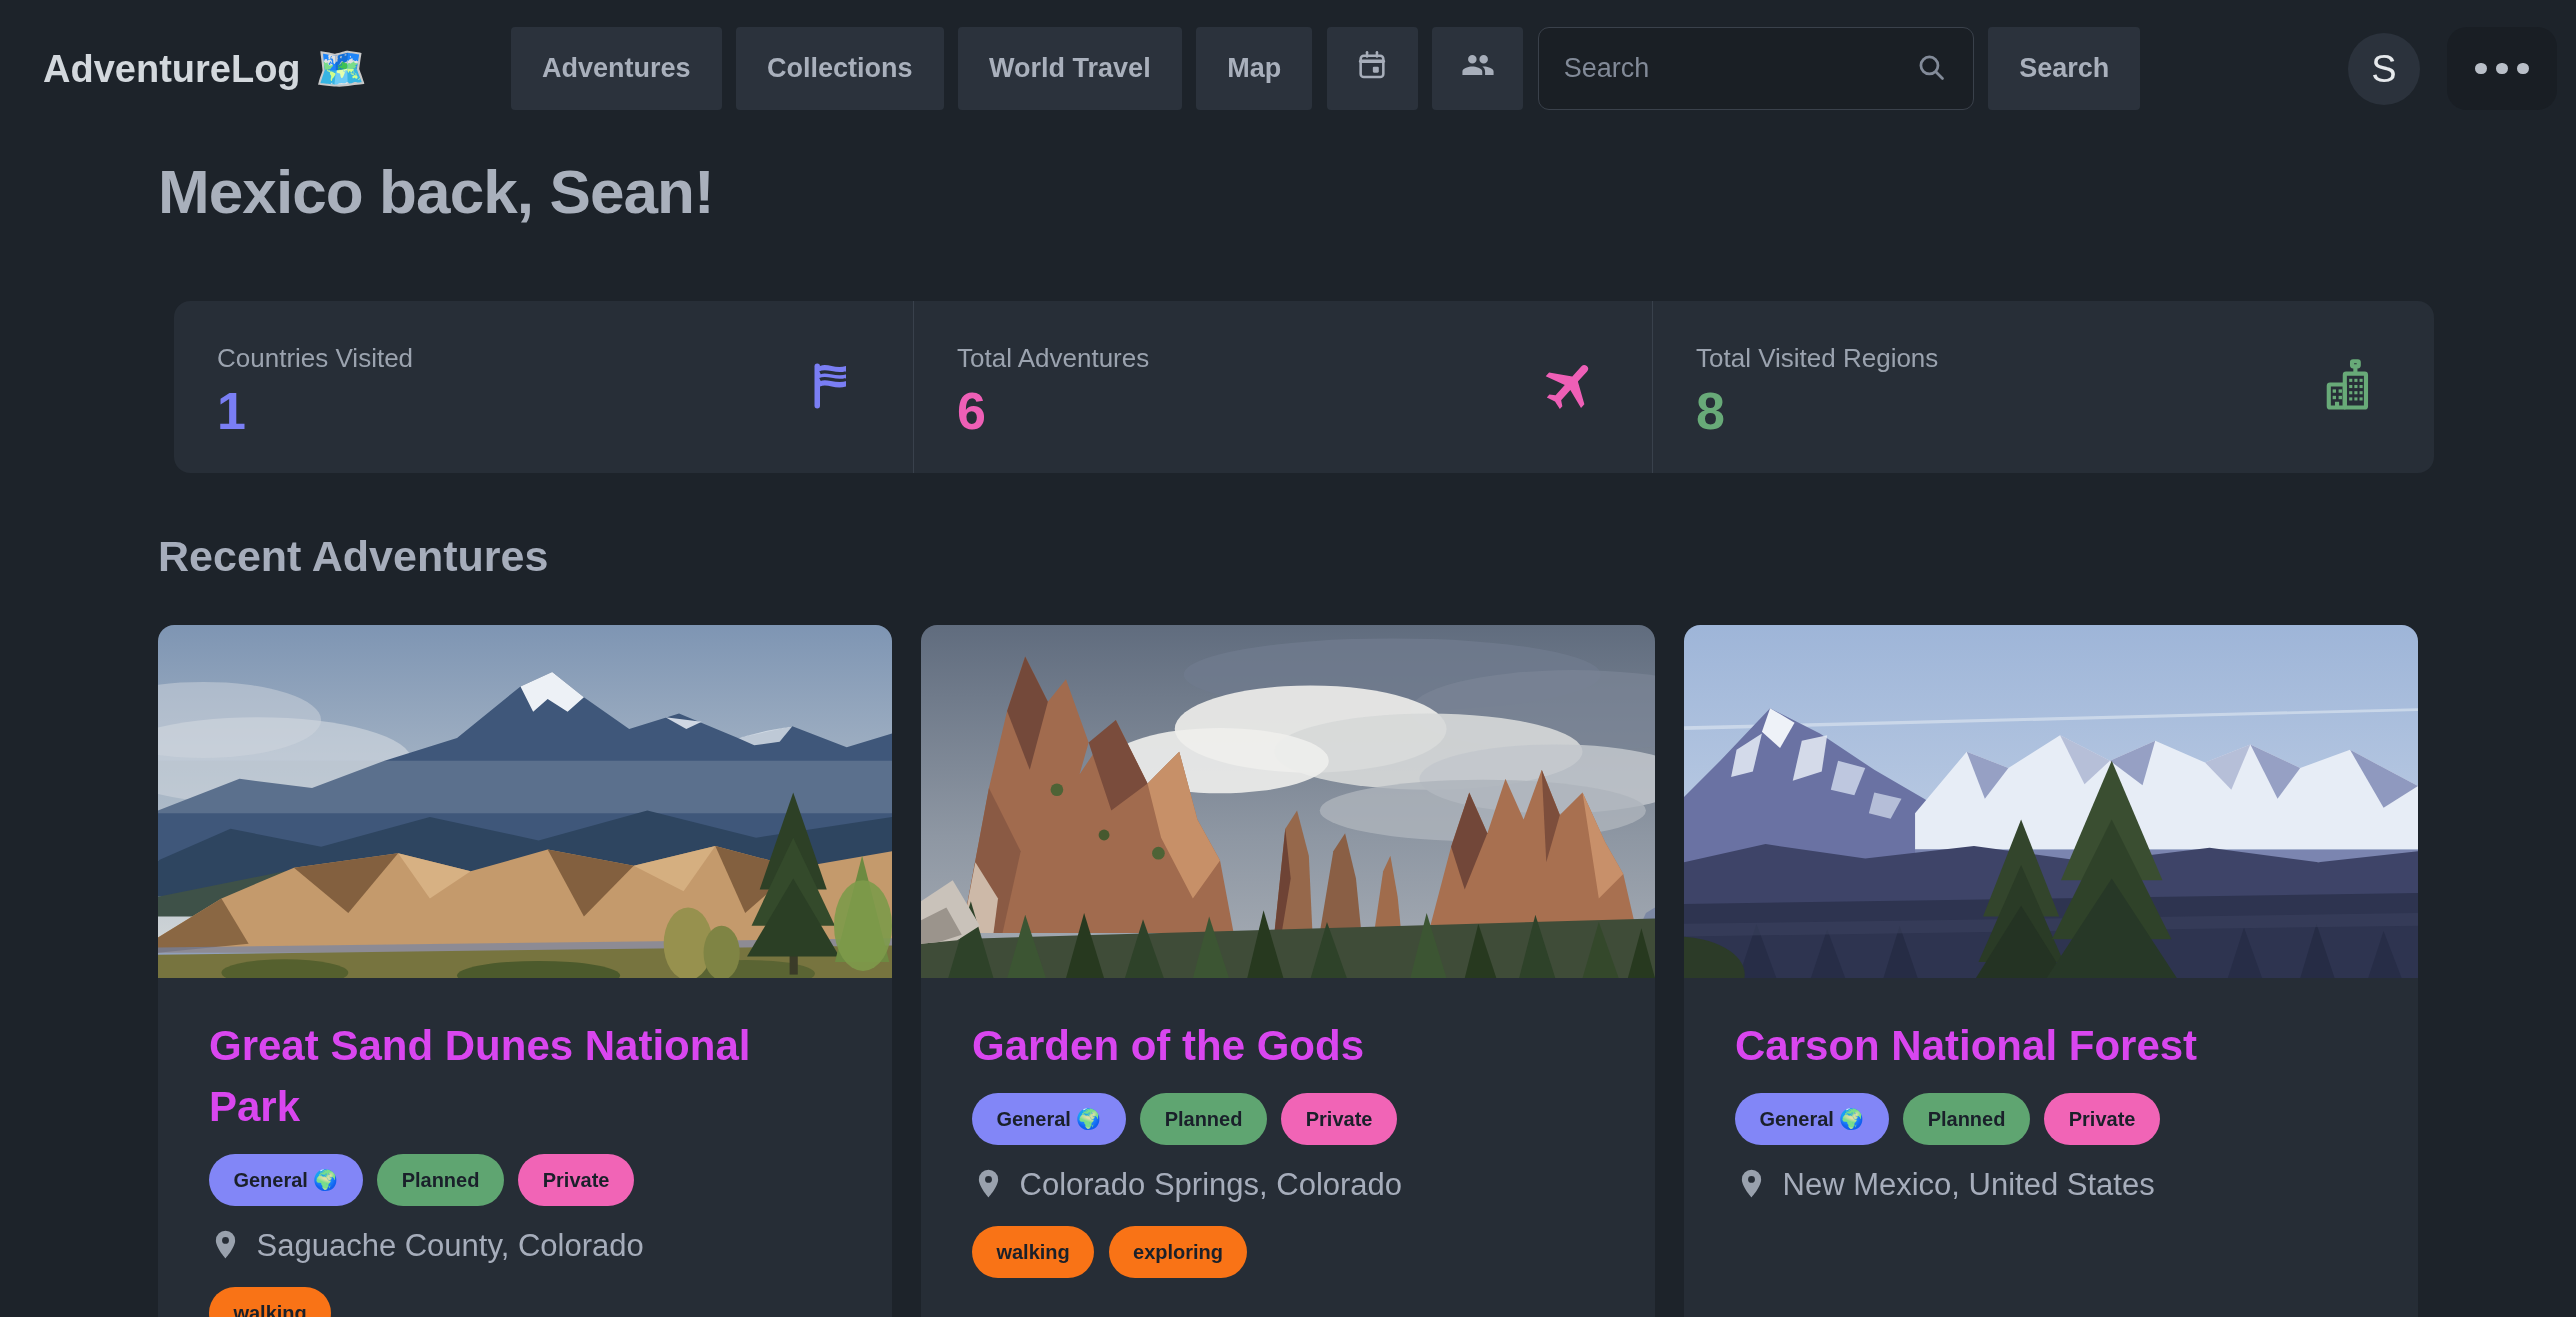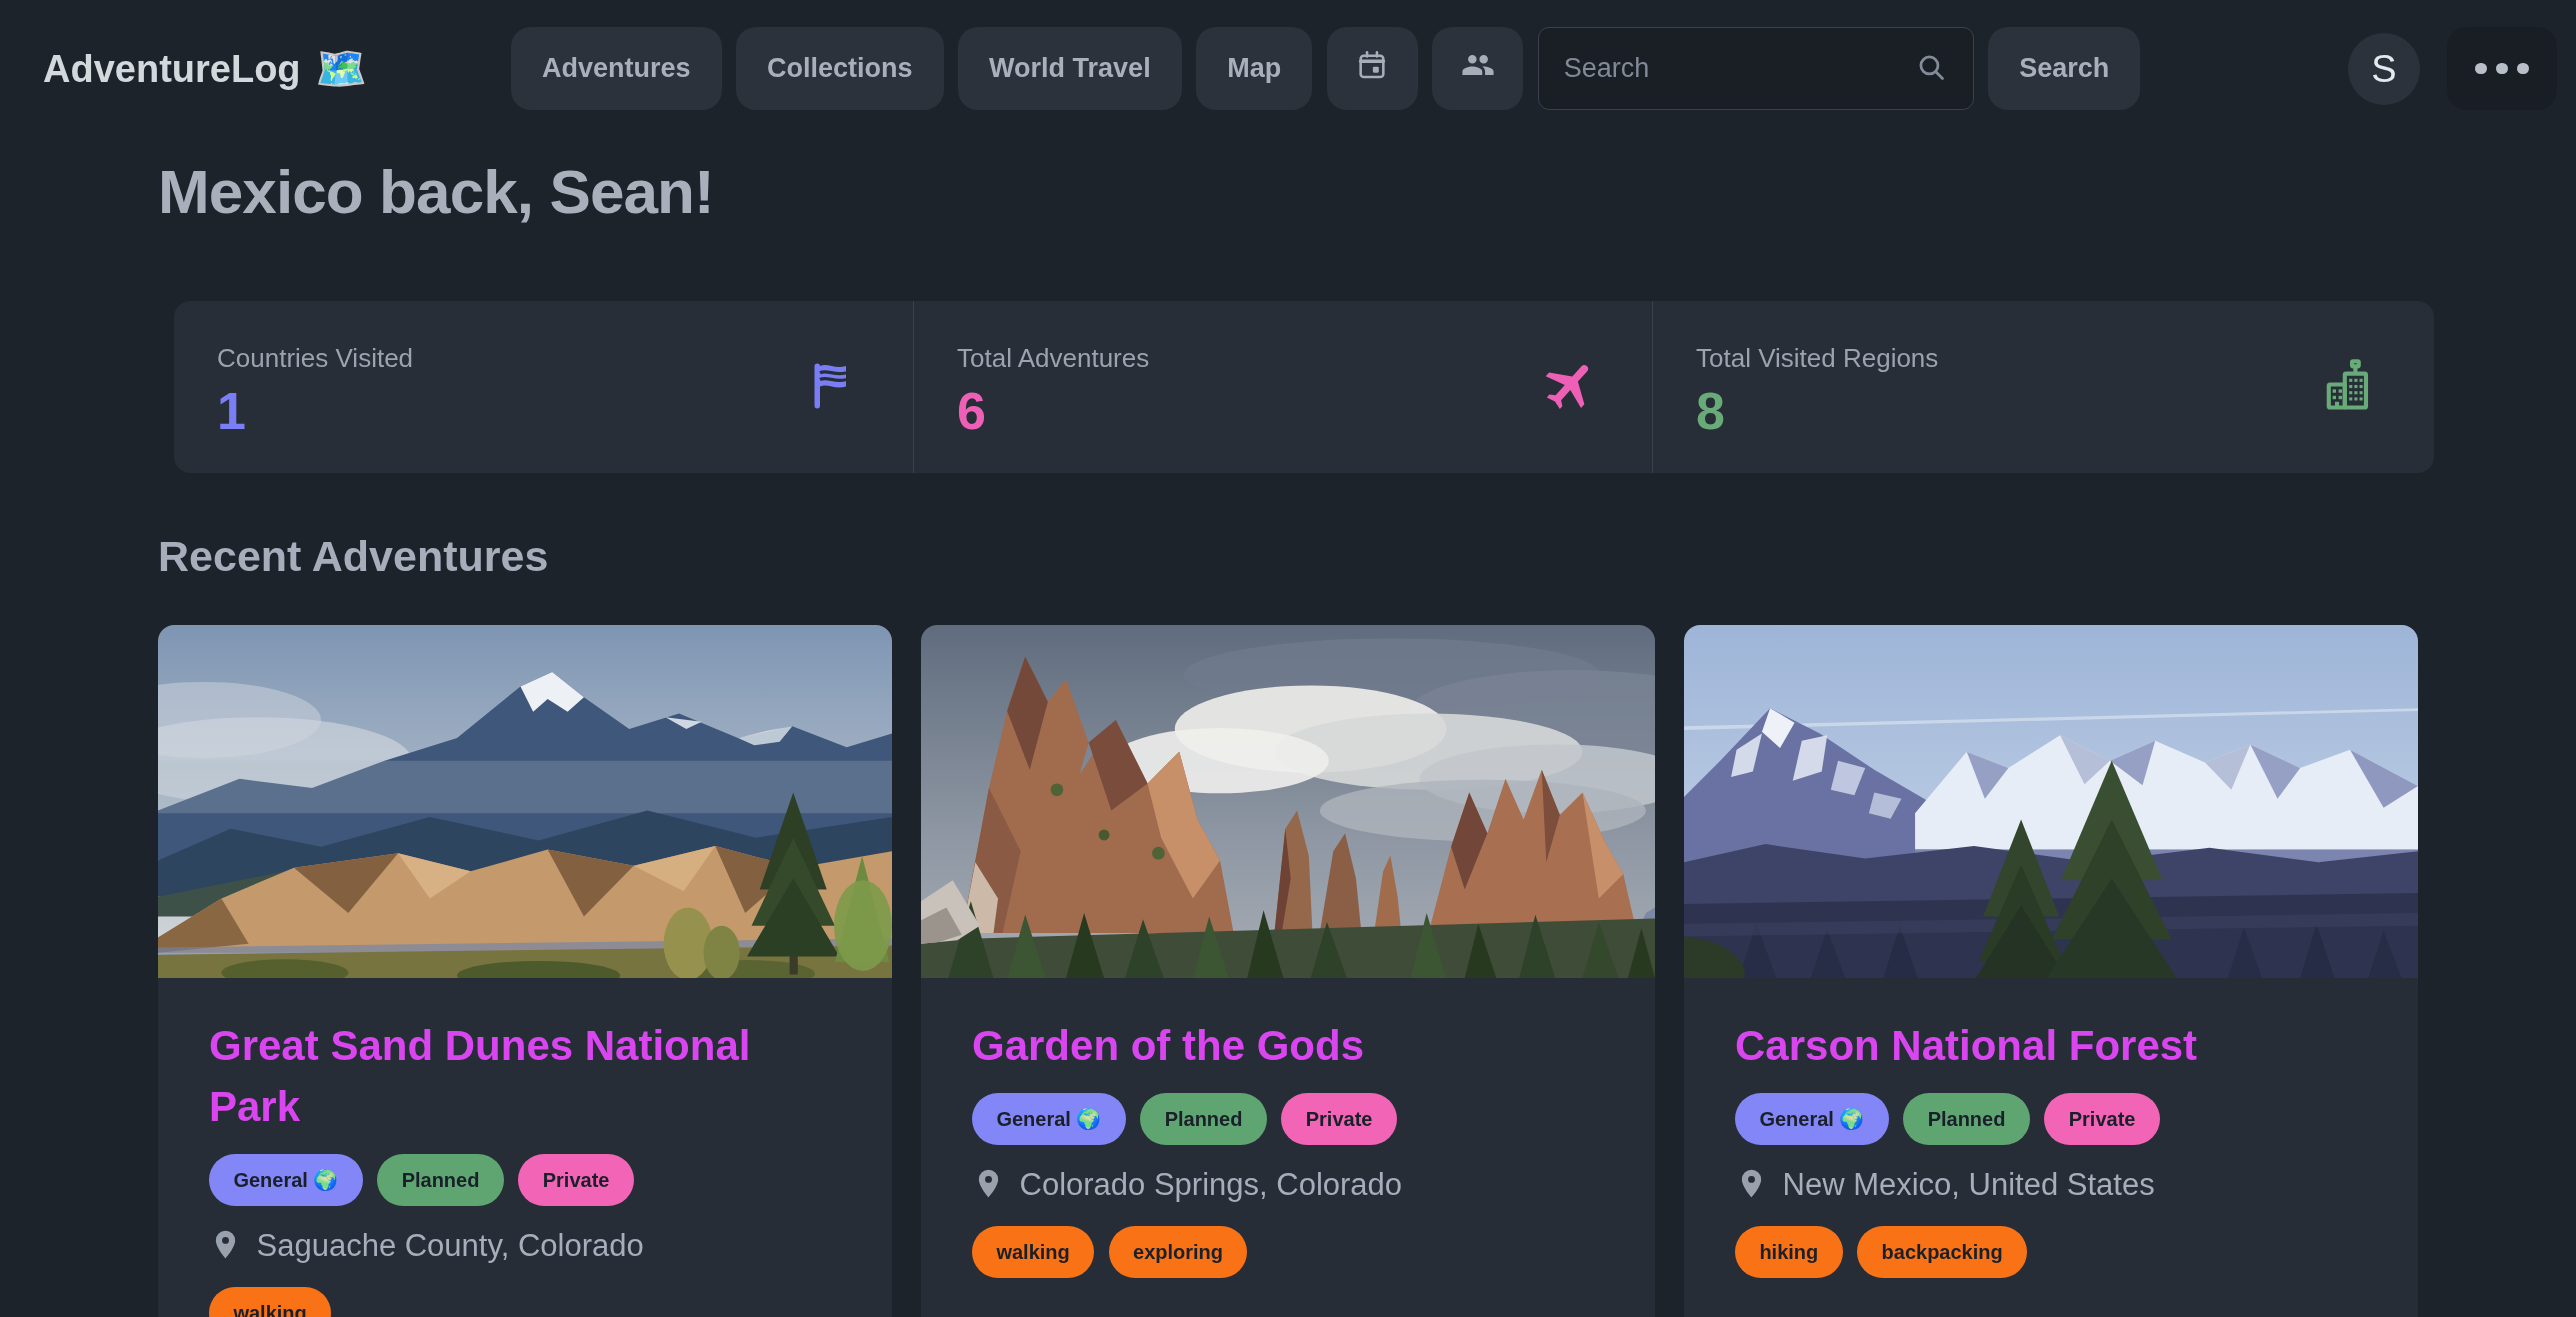--- a/index.html
+++ b/index.html
@@ -19,21 +19,21 @@
     position:absolute; left:43px; top:0; height:138px;
     display:flex; align-items:center; gap:14.5px;
     font-size:38px; font-weight:700; color:#d3d8dd; cursor:pointer;
   }
   .brand .logo-emoji { font-size:42px; line-height:1; }
   .nav-group {
     position:absolute; left:511px; top:27px; height:83px;
     display:flex; align-items:center; gap:14.5px;
   }
   .btn {
-    height:83px; border-radius:20px; background:#2b323c; color:#a9b0bc;
+    height:83px; border-radius:4px; background:#2b323c; color:#a9b0bc;
     font-size:27px; font-weight:600; padding:0 31px;
     display:inline-flex; align-items:center; justify-content:center;
     cursor:pointer; white-space:nowrap; border:none;
     font-family:inherit;
   }
   .icon-btn { width:91px; padding:0; }
   .searchbox {
     width:436px; height:83px; border-radius:11px;
     border:1.8px solid #3a414b; background:#1a1f25;
     display:flex; align-items:center; padding:0 25px;
@@ -426,22 +426,18 @@
           <span class="pill pill-private">Private</span>
         </div>
         <div class="location">
           <span>
             <svg width="33" height="33" viewBox="0 0 24 24" fill="#99a1ad">
               <path d="M12,2A7,7 0 0,0 5,9C5,14.25 12,22 12,22C12,22 19,14.25 19,9A7,7 0 0,0 12,2M12,11.5A2.5,2.5 0 0,1 9.5,9A2.5,2.5 0 0,1 12,6.5A2.5,2.5 0 0,1 14.5,9A2.5,2.5 0 0,1 12,11.5Z"></path>
             </svg>
           </span>
           <span>New Mexico, United States</span>
         </div>
-        <div class="tags">
-          <span class="pill pill-tag">hiking</span>
-          <span class="pill pill-tag">backpacking</span>
-        </div>
       </div>
     </div>
 
   </div>
 </div>
 
 
 </body></html>

